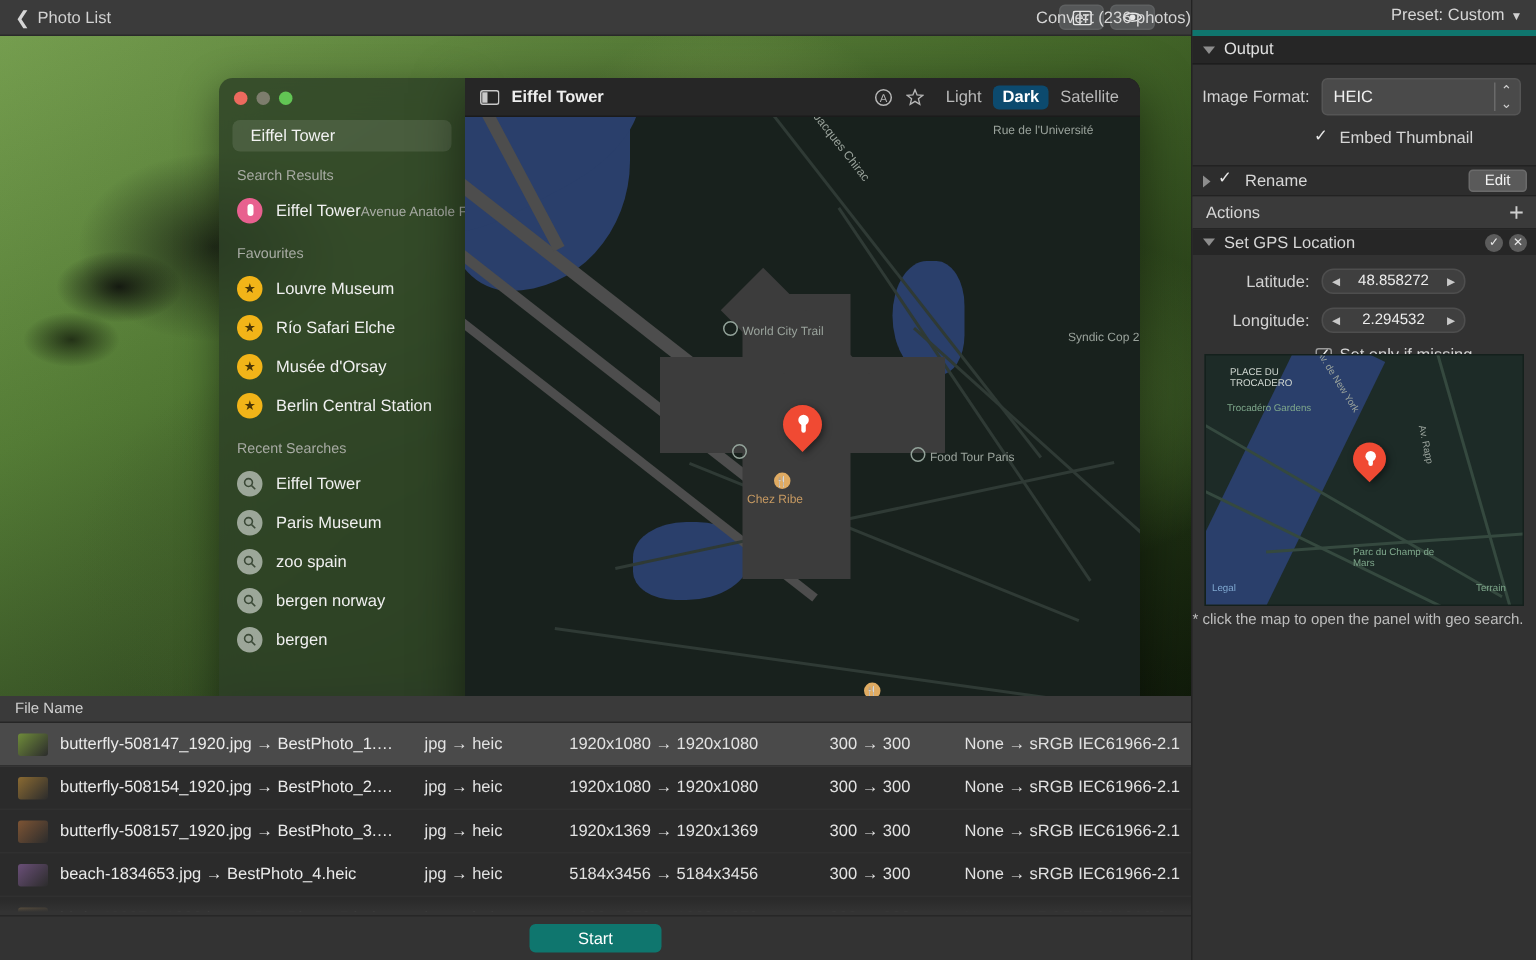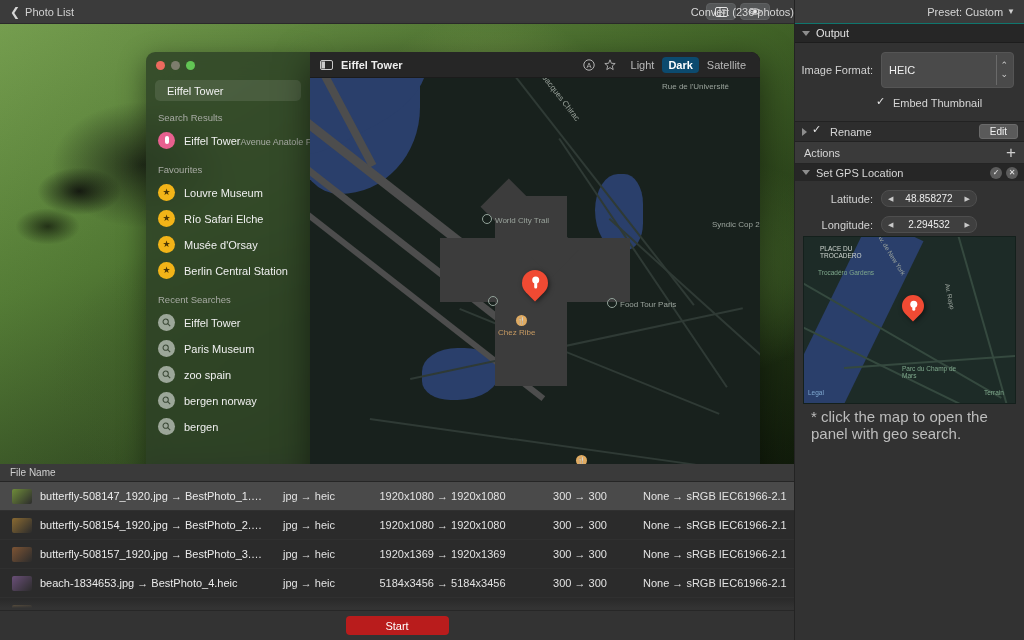--- a/index.html
+++ b/index.html
@@ -31,39 +31,39 @@
   .tb-btn svg { display: block; }
 
   
   .inspector {
     position: absolute; right: 0; top: 0; width: 230px; height: 640px;
     background: #323232;
     border-left: 1px solid #232323;
     font-size: 11px; color: #d6d6d6;
   }
   .preset-bar { height: 24px; display: flex; align-items: center; justify-content: flex-end;
-    padding-right: 9px; background: #3b3b3b; border-bottom: 1px solid #0f766e; }
+    padding-right: 9px; background: #3b3b3b; border-bottom: 4px solid #0f766e; }
   .preset-bar .lbl { font-size: 11px; color: #d6d6d6; }
   .caret-d { margin-left: 4px; font-size: 8px; color: #d0d0d0; }
 
   .sec-header {
     height: 19px; display: flex; align-items: center; gap: 6px;
     padding-left: 7px; background: #262626;
     border-bottom: 1px solid #1d1d1d;
     font-size: 11px; color: #e0e0e0;
   }
   .tri { width: 0; height: 0; border-left: 4px solid transparent; border-right: 4px solid transparent;
         border-top: 5px solid #8d8d8d; }
   .tri.right { border-left: 5px solid #8d8d8d; border-top: 4px solid transparent;
         border-bottom: 4px solid transparent; border-right: none; }
 
   .field-row { display: flex; align-items: center; margin-top: 9px; padding-right: 10px; }
   .field-lbl { width: 78px; text-align: right; margin-right: 8px; color: #d2d2d2; font-size: 11px; }
   .popup {
-    flex: 1; height: 36px; background: #4a4a4a; border: 1px solid #555;
+    flex: 1; height: 25px; background: #4a4a4a; border: 1px solid #555;
     border-radius: 4px; display: flex; align-items: center;
     padding-left: 7px; font-size: 11px; color: #f0f0f0;
     position: relative;
   }
   .popup .steps { position: absolute; right: 5px; font-size: 9px; color: #cfcfcf; line-height: 1; }
   .popup .divider { position: absolute; right: 16px; top: 2px; bottom: 2px; width: 1px; background: #6a6a6a; }
 
   .slider-wrap { flex: 1; display: flex; align-items: center; gap: 8px; }
   .slider { position: relative; flex: 1; height: 14px; display: flex; align-items: center; }
   .slider .track { width: 100%; height: 2px; background: #8c8c8c; border-radius: 1px; }
@@ -97,22 +97,22 @@
   .circ-btn { width: 12px; height: 12px; border-radius: 50%; background: #5c5c5c;
     display: flex; align-items: center; justify-content: center; font-size: 8px; color: #e9e9e9; }
 
   .stepper { flex: 0 0 96px; height: 17px; background: #3f3f3f; border: 1px solid #4e4e4e;
     border-radius: 8px; display: flex; align-items: center; justify-content: space-between;
     padding: 0 6px; font-size: 10px; color: #ededed; }
   .stepper .arw { font-size: 7px; color: #c9c9c9; }
 
   .minimap { position: absolute; left: 8px; right: 8px; top: 236px; height: 168px;
     background: #1d2b27; overflow: hidden; border: 1px solid #14201c; }
-  .note { position: absolute; left: 0; right: 0; top: 408px; padding: 0 16px;
-    font-size: 15px; color: #bdbdbd; }
+  .note { position: absolute; left: 0; right: 0; top: 408px; padding: 0 0;
+    font-size: 10px; color: #bdbdbd; }
 
   
   .photo-area { position: absolute; left: 0; top: 24px; width: 794px; height: 440px; overflow: hidden; }
   .photo-bg { position: absolute; inset: 0;
     background:
       radial-gradient(ellipse 130px 90px at 18% 32%, #1c2a12 0%, rgba(28,42,18,0) 70%),
       radial-gradient(ellipse 180px 140px at 62% 18%, #7ba34b 0%, rgba(123,163,75,0) 65%),
       radial-gradient(ellipse 220px 160px at 88% 55%, #5d8a39 0%, rgba(93,138,57,0) 70%),
       radial-gradient(ellipse 260px 200px at 30% 80%, #3b5c22 0%, rgba(59,92,34,0) 72%),
       linear-gradient(160deg, #6d9845 0%, #4f7a2e 38%, #2e4a1c 70%, #16240e 100%);
@@ -212,21 +212,21 @@
   .tr.sel { background: #4a4a4a; }
   .thumb { width: 20px; height: 15px; margin: 0 8px 0 12px; border-radius: 2px; flex: 0 0 20px; }
   .c-name { width: 225px; font-size: 11px; color: #eaeaea; white-space: nowrap; overflow: hidden; text-overflow: ellipsis; }
   .c-fmt { width: 95px; font-size: 11px; color: #e2e2e2; padding-left: 18px; }
   .c-dim { width: 165px; font-size: 11px; color: #e2e2e2; text-align: center; }
   .c-dpi { width: 110px; font-size: 11px; color: #e2e2e2; text-align: center; }
   .c-prof { flex: 1; font-size: 11px; color: #e2e2e2; padding-left: 8px; }
   .footer { position: absolute; left: 0; top: 610px; width: 794px; height: 30px;
     background: #333; display: flex; align-items: center; justify-content: center;
     border-top: 1px solid #272727; }
-  .start-btn { width: 103px; height: 19px; background: #b91c1c; border-radius: 4px;
+  .start-btn { width: 88px; height: 19px; background: #0f766e; border-radius: 4px;
     color: #fff; font-size: 11px; display: flex; align-items: center; justify-content: center; }
   .clip-mask { position: absolute; left: 0; top: 600px; width: 794px; height: 10px;
     background: linear-gradient(to bottom, rgba(43,43,43,0) 0%, #333 80%); }
 </style>
 </head>
 <body>
 
 <div id="root">
 
   <div class="toolbar">

